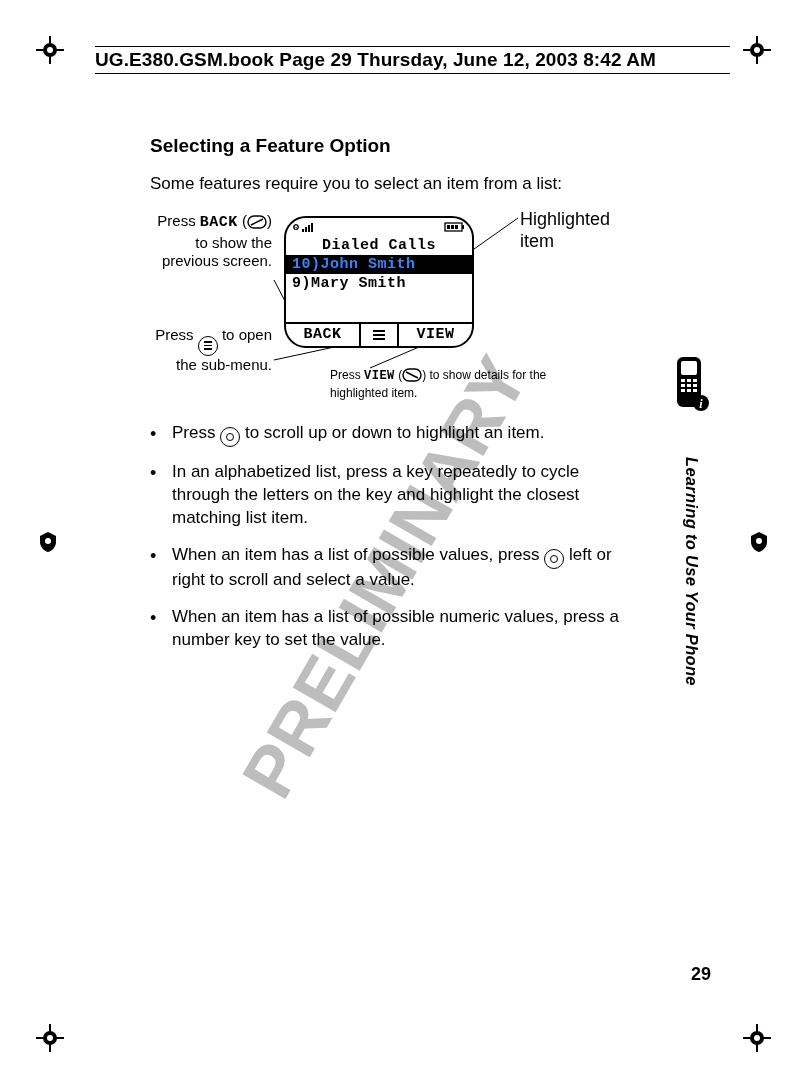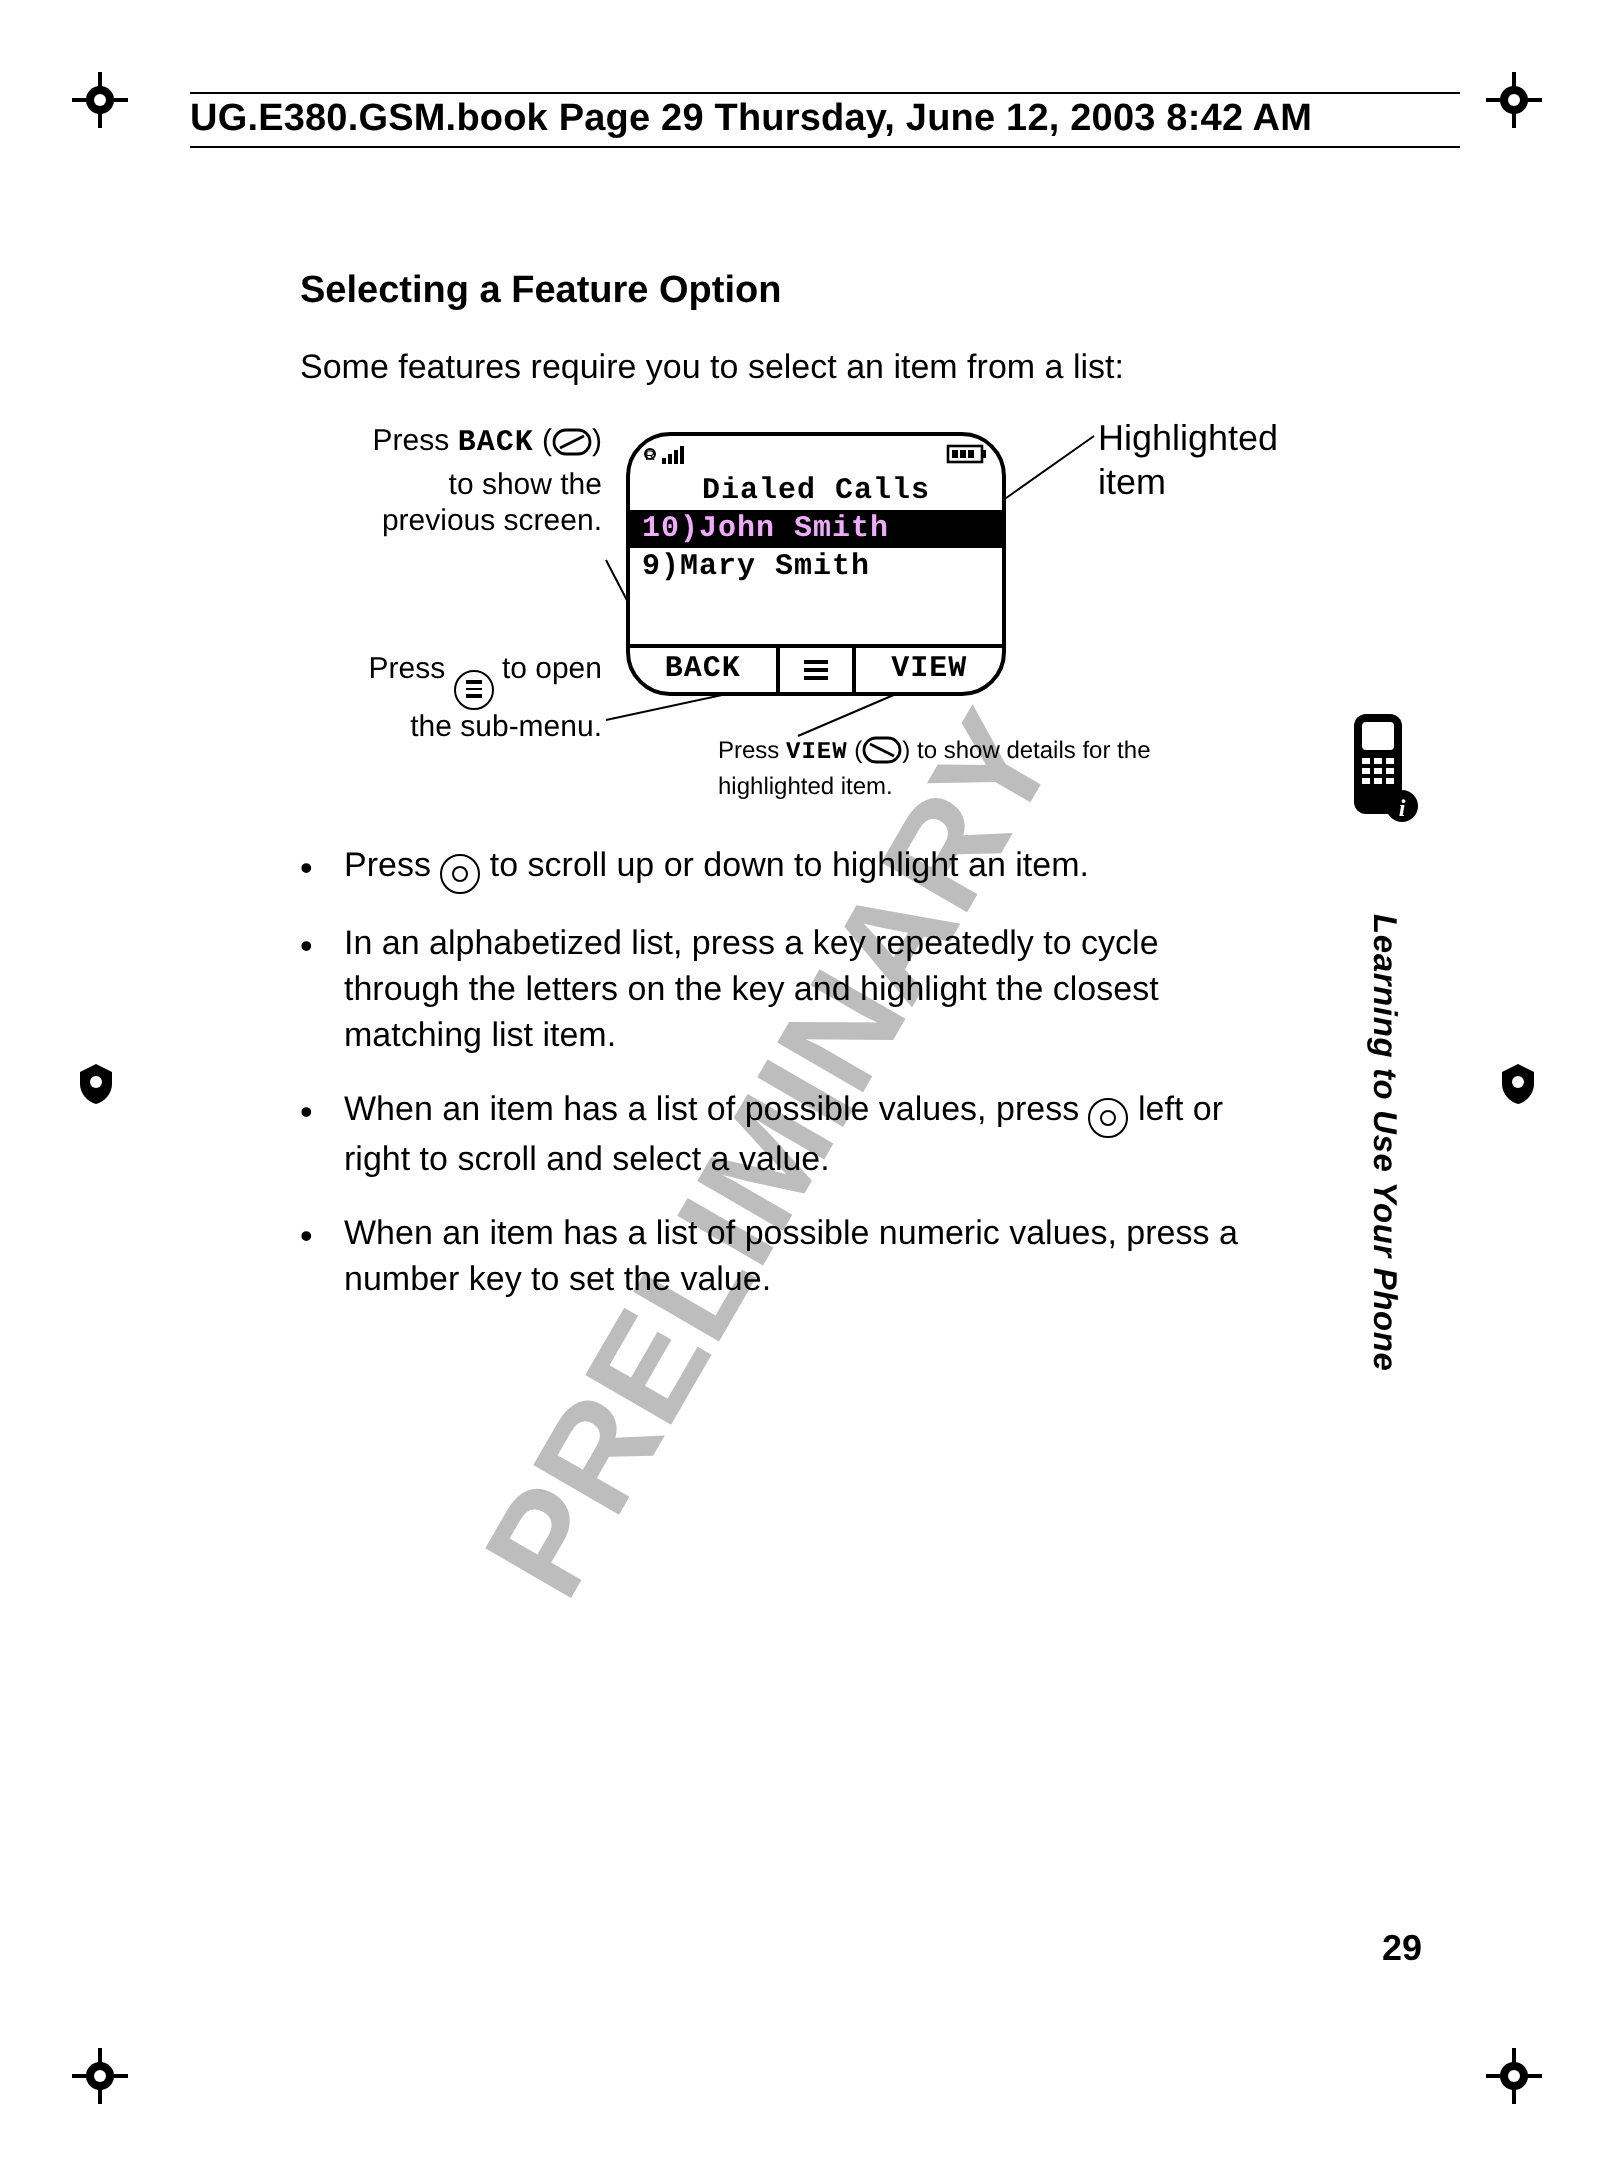--- a/index.html
+++ b/index.html
@@ -76,21 +76,20 @@
     line-height: 1.35;
     margin-bottom: 12px;
   }
 
   
   .fig {
     position: relative;
     width: 470px;
     height: 200px;
     margin-bottom: 14px;
-    margin-left: 29px;
   }
 
   .label-left1 {
     position: absolute; right: 348px; top: 4px; width: 120px;
     text-align: right; font-size: 15px; line-height: 1.25;
   }
   .label-left2 {
     position: absolute; right: 348px; top: 118px; width: 120px;
     text-align: right; font-size: 15px; line-height: 1.25;
   }
@@ -130,21 +129,21 @@
     text-align: center;
     font-size: 15px;
     padding: 1px 0;
   }
   .ph-row {
     font-size: 15px;
     padding: 1px 6px;
     white-space: nowrap;
   }
   .ph-row.hl {
-    background: #000; color: #f0abfc;
+    background: #000; color: #3b82f6;
   }
   .ph-soft {
     position: absolute; left: 0; right: 0; bottom: 0;
     height: 24px;
     display: flex; align-items: stretch;
     border-top: 2px solid #000;
   }
   .ph-soft .cell {
     flex: 1;
     display: flex; align-items: center; justify-content: center;

